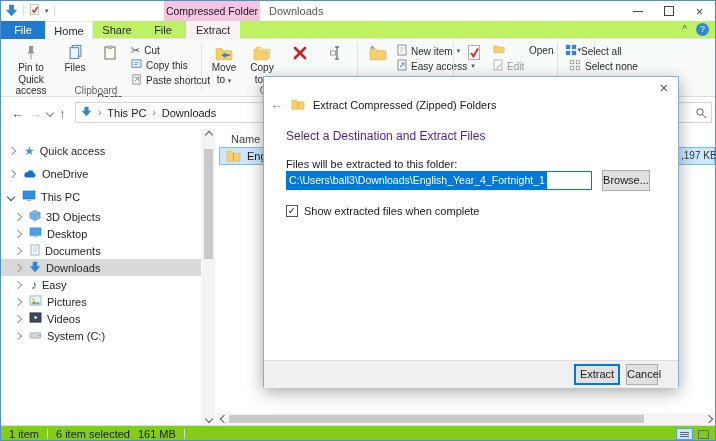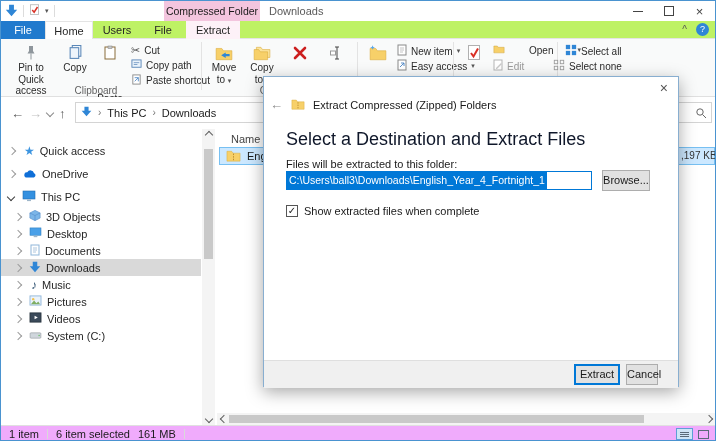--- a/index.html
+++ b/index.html
@@ -57,33 +57,33 @@
   .sb-arrow{position:absolute;width:13px;height:12px;display:flex;align-items:center;justify-content:center;}
   
   .filearea{position:absolute;left:216px;top:0;right:0;height:296px;background:#fff;}
   .col-head{position:absolute;left:14px;top:4px;color:#444;}
   .filerow{position:absolute;left:2px;right:0;top:18px;height:18px;background:#cce8ff;border:1px solid #77c0f2;box-sizing:border-box;display:flex;align-items:center;}
   .filerow .fname{margin-left:6px;white-space:nowrap;}
   .hsb{position:absolute;left:0;right:0;top:284px;height:12px;background:#f4f4f4;}
   .hsb-thumb{position:absolute;left:12px;top:2px;width:415px;height:8px;background:#c9c9c9;}
   .size-frag{position:absolute;left:680px;top:149px;font-size:10px;color:#333;white-space:nowrap;z-index:5;}
   
-  .statusbar{position:absolute;left:0;top:424px;width:100%;height:17px;background:#f0abfc;border-top:1px solid #e0e0e0;box-sizing:border-box;display:flex;align-items:center;gap:8px;padding-left:8px;}
+  .statusbar{position:absolute;left:0;top:424px;width:100%;height:17px;background:#84cc16;border-top:1px solid #e0e0e0;box-sizing:border-box;display:flex;align-items:center;gap:8px;padding-left:8px;}
   .stsep{width:1px;height:10px;background:#d9d9d9;}
   .viewbtns{position:absolute;right:3px;top:2px;display:flex;gap:2px;}
   .vbtn{width:17px;height:12px;box-sizing:border-box;display:flex;align-items:center;justify-content:center;}
   .vbtn.active{border:1px solid #5e9ed6;background:#cfe5f7;}
   .lines i{display:block;width:9px;height:1px;background:#5a6b7a;margin:1px 0;}
   .thumbbox{width:9px;height:7px;border:1px solid #5a6b7a;}
   
   .dialog{position:absolute;left:262px;top:75px;width:416px;height:311px;background:#fff;border:1px solid #88aed0;box-sizing:border-box;box-shadow:0 5px 16px rgba(0,0,0,.35);z-index:20;}
   .dlg-close{position:absolute;right:10px;top:3px;font-size:14px;color:#555;}
   .dlg-head{position:absolute;left:6px;top:20px;display:flex;align-items:center;gap:8px;}
   .dlg-back{color:#8a8a8a;font-size:13px;}
-  .dlg-heading{position:absolute;left:22px;top:52px;font-size:18px;color:#0f172a;}
+  .dlg-heading{position:absolute;left:22px;top:52px;font-size:12px;color:#4c1d95;}
   .dlg-label{position:absolute;left:22px;top:81px;}
   .dlg-input{position:absolute;left:22px;top:94px;width:306px;height:19px;border:1px solid #0078d7;background:#fff;box-sizing:border-box;overflow:hidden;white-space:nowrap;}
   .dlg-input span{display:inline-block;background:#0078d7;color:#fff;font-size:10.5px;line-height:17px;padding:0 2px;}
   .btn{background:#e1e1e1;border:1px solid #adadad;box-sizing:border-box;text-align:center;color:#1a1a1a;font-size:11px;}
   .dlg-browse{position:absolute;left:338px;top:93px;width:48px;height:21px;line-height:19px;}
   .chkrow{position:absolute;left:22px;top:128px;display:flex;align-items:center;gap:6px;}
   .chkbox{width:12px;height:12px;border:1px solid #555;background:#fff;box-sizing:border-box;font-size:10px;line-height:10px;text-align:center;color:#222;}
   .dlg-footer{position:absolute;left:0;top:283px;width:100%;height:28px;background:#f0f0f0;border-top:1px solid #dfdfdf;box-sizing:border-box;}
   .dlg-extract{position:absolute;left:310px;top:3px;width:46px;height:21px;line-height:17px;border:2px solid #0078d7;}
   .dlg-cancel{position:absolute;left:362px;top:3px;width:32px;height:21px;line-height:19px;}
@@ -117,21 +117,21 @@
         </div>
       <div class="wbtn">
           <span class="close-glyph">×</span>
         </div>
     </div>
   </div>
 
   <div class="tabrow">
     <div class="tab tab-file">File</div>
     <div class="tab tab-home">Home</div>
-    <div class="tab tab-share">Users</div>
+    <div class="tab tab-share">Share</div>
     <div class="tab tab-view">File</div>
     <div class="tab tab-extract">Extract</div>
     <div class="tab-right">
       <span class="collapse-caret">^</span>
       <span class="help-circle">?</span>
     </div>
   </div>
 
   <div class="ribbon">
 
@@ -144,41 +144,41 @@
         </span>
       <span>Pin to Quick access</span>
     </div>
     <div class="bigbtn" style="left:58px;width:32px;">
       <span class="ic">
           <svg width="15" height="17" viewBox="0 0 14 15">
             <rect x="4" y="1" width="8" height="10" fill="#fff" stroke="#5a87b8"></rect>
             <rect x="2" y="3" width="8" height="10" fill="#eef4fb" stroke="#5a87b8"></rect>
           </svg>
         </span>
-      <span>Copy</span>
+      <span>Files</span>
     </div>
     <div class="bigbtn" style="left:92px;width:34px;gap:32px;">
       <span class="ic">
           <svg width="14" height="17" viewBox="0 0 14 15">
             <rect x="2" y="2" width="10" height="12" fill="#fff" stroke="#8a6d3b"></rect>
             <rect x="5" y="1" width="4" height="2.5" fill="#c9c9c9" stroke="#777" stroke-width=".5"></rect>
           </svg>
         </span>
       <span>Paste</span>
     </div>
     <div class="smallrow" style="left:130px;top:5px;">
       <span style="color:#555;font-size:11px;">✂</span>
       <span>Cut</span>
     </div>
     <div class="smallrow" style="left:130px;top:20px;">
       <span><svg width="11" height="11" viewBox="0 0 12 12">
             <rect x="1" y="1" width="10" height="8" fill="#eaf3fb" stroke="#5a87b8"></rect>
             <path d="M3 4h6M3 6h4" stroke="#5a87b8" stroke-width=".8"></path>
           </svg></span>
-      <span>Copy path</span>
+      <span>Copy this</span>
     </div>
     <div class="smallrow" style="left:130px;top:35px;">
       <span><svg width="11" height="11" viewBox="0 0 12 12">
             <rect x="2" y="1" width="8" height="10" fill="#fff" stroke="#8a8a8a"></rect>
             <path d="M4 8l4-4m0 4V4H4" stroke="#4a84c4" stroke-width=".9" fill="none"></path>
           </svg></span>
       <span>Paste shortcut</span>
     </div>
     <div class="glabel" style="left:40px;width:110px;">Clipboard</div>
     <div class="gdivider" style="left:200px;"></div>
@@ -271,21 +271,21 @@
 
     <div class="smallrow" style="left:564px;top:5px;">
       <span><svg width="12" height="12" viewBox="0 0 14 14">
             <rect x="1" y="1" width="5" height="5" fill="#2f86d6"></rect>
             <rect x="8" y="1" width="5" height="5" fill="#2f86d6"></rect>
             <rect x="1" y="8" width="5" height="5" fill="#2f86d6"></rect>
             <rect x="8" y="8" width="5" height="5" fill="#2f86d6"></rect>
           </svg></span>
       <span>Select all</span>
     </div>
-    <div class="smallrow" style="left:552px;top:20px;text-align:center;">
+    <div class="smallrow" style="left:568px;top:20px;text-align:center;">
       <span><svg width="12" height="12" viewBox="0 0 14 14">
             <rect x="1.5" y="1.5" width="4" height="4" fill="none" stroke="#9a9a9a"></rect>
             <rect x="8.5" y="1.5" width="4" height="4" fill="none" stroke="#9a9a9a"></rect>
             <rect x="1.5" y="8.5" width="4" height="4" fill="none" stroke="#9a9a9a"></rect>
             <rect x="8.5" y="8.5" width="4" height="4" fill="none" stroke="#9a9a9a"></rect>
           </svg></span>
       <span>Select none</span>
     </div>
   </div>
 
@@ -362,21 +362,21 @@
     <div class="treerow sel-gray" style="top:130px;">
       <span class="chv" style="margin-left:14px;"></span>
       <span style="margin-left:8px;"><svg width="12" height="12" viewBox="0 0 16 16">
             <path d="M5 1h6v6h4l-7 8-7-8h4z" fill="#2f86d6"></path>
           </svg></span>
       <span class="lbl">Downloads</span>
     </div>
     <div class="treerow" style="top:147px;">
       <span class="chv" style="margin-left:14px;"></span>
       <span style="margin-left:10px;color:#3a5a78;font-size:12px;line-height:1;">♪</span>
-      <span class="lbl">Music</span>
+      <span class="lbl">Easy</span>
     </div>
     <div class="treerow" style="top:164px;">
       <span class="chv" style="margin-left:14px;"></span>
       <span style="margin-left:8px;"><svg width="13" height="11" viewBox="0 0 14 12">
             <rect x="1" y="1" width="12" height="10" fill="#eaf3fb" stroke="#8fb6d9"></rect>
             <circle cx="4.5" cy="4.5" r="1.3" fill="#f2c14e"></circle>
             <path d="M2 10l3.5-4 2.5 3 2-2 2 3z" fill="#7fae63"></path>
           </svg></span>
       <span class="lbl">Pictures</span>
     </div>

